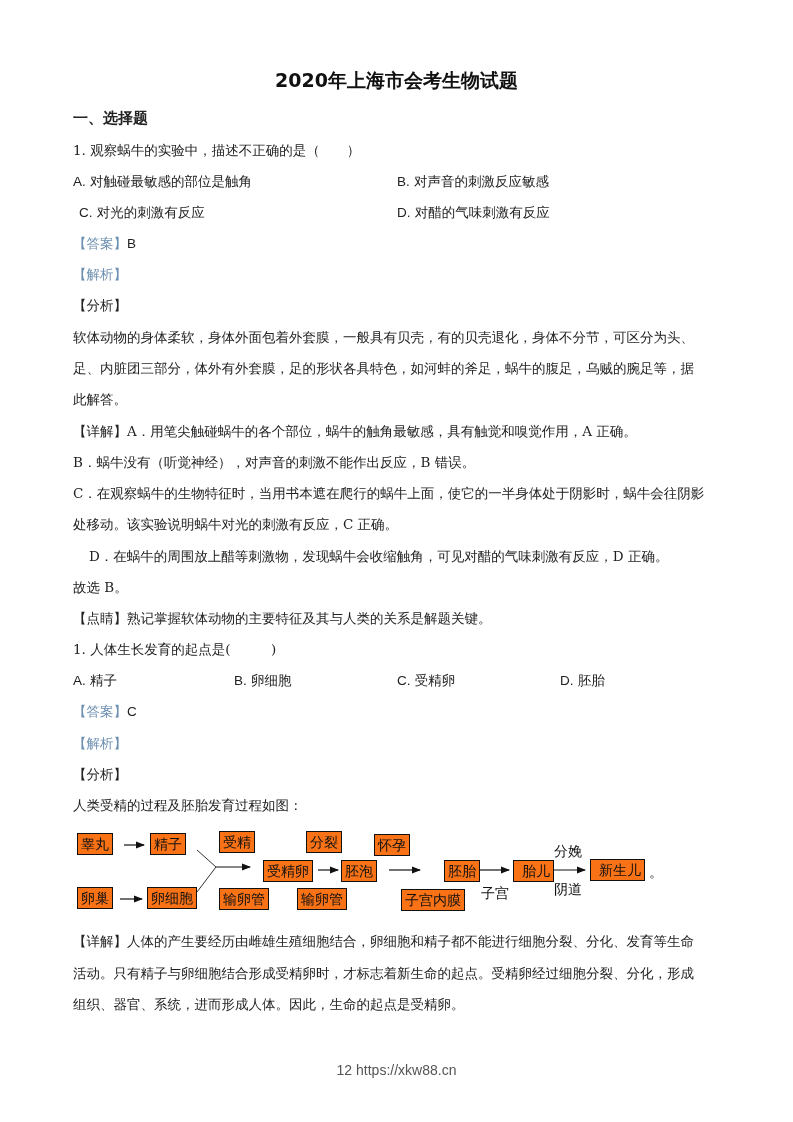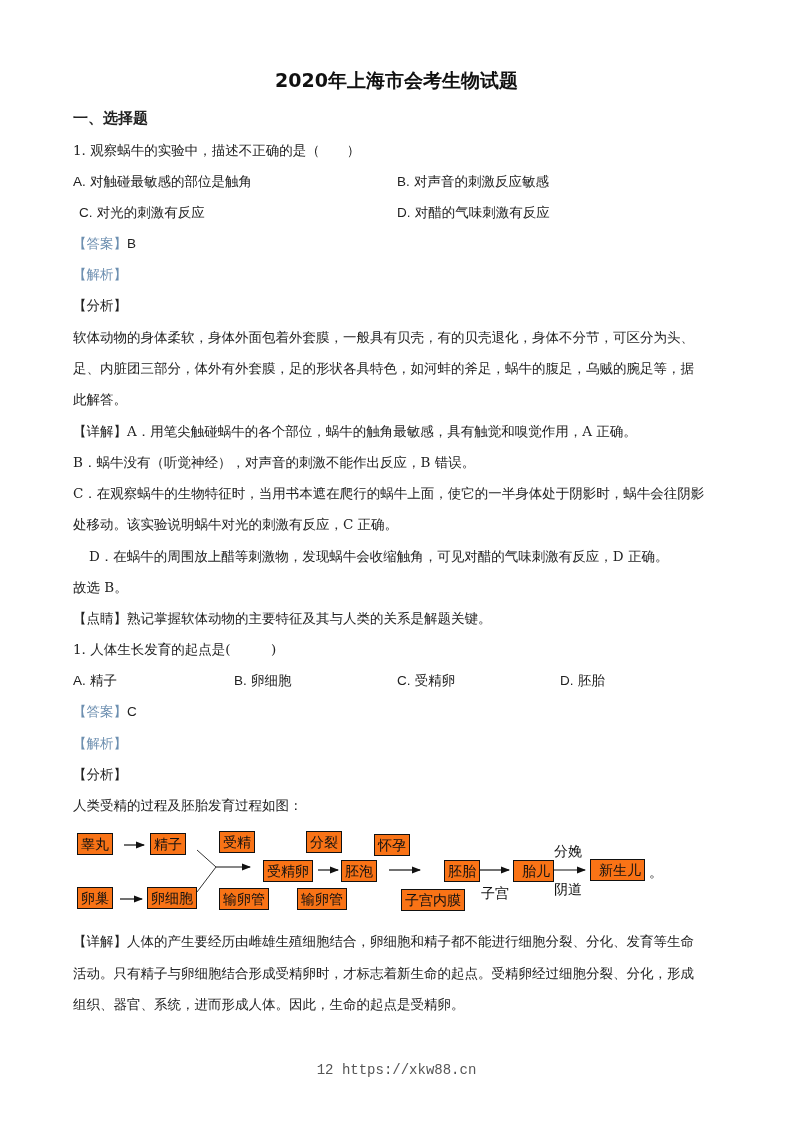--- a/index.html
+++ b/index.html
@@ -10,21 +10,21 @@
     .line { position: absolute; left: 73px; font-size: 13.5px; line-height: 20px; white-space: nowrap; color: #222; }
     .section { font-family: "DejaVu Sans", "Liberation Sans", sans-serif; font-weight: bold; font-size: 15px; }
     .lat { font-family: "Liberation Sans", "DejaVu Sans", sans-serif; }
     .blue { color: #6d8fb0; }
     .opt { position: absolute; font-size: 13.5px; line-height: 20px; white-space: nowrap; color: #222; }
     .diagram { position: absolute; left: 0; top: 0; width: 793px; height: 1122px; pointer-events: none; }
     .box { position: absolute; border: 1px solid #111; background: #f97316; font-family: "DejaVu Sans", sans-serif;
       font-size: 14px; line-height: 20px; padding: 0 3px; white-space: nowrap; color: #111; }
     .lbl { position: absolute; font-family: "DejaVu Sans", sans-serif; font-size: 14px; line-height: 18px; white-space: nowrap; color: #111; }
     .footer { position: absolute; top: 1062px; left: 0; width: 793px; text-align: center;
-      font-family: Liberation Mono, monospace; font-size: 14px; color: #555; }
+      font-family: Liberation Sans, sans-serif; font-size: 14px; color: #555; }
   </style>
 </head>
 <body>
 
 <div>
 
   <div class="title">2020年上海市会考生物试题</div>
 
   <div class="line section" style="top:108px;">一、选择题</div>
 

